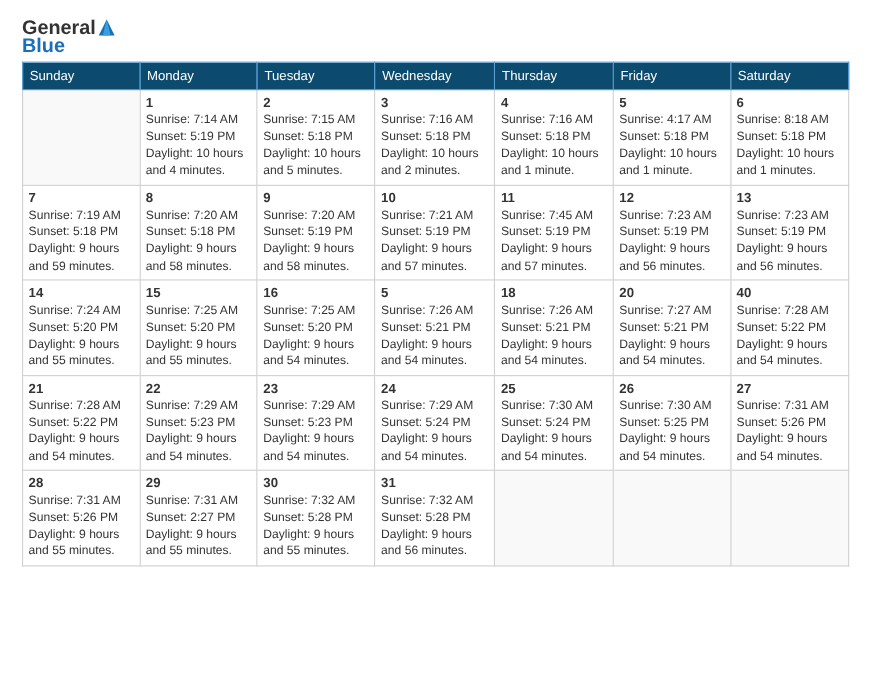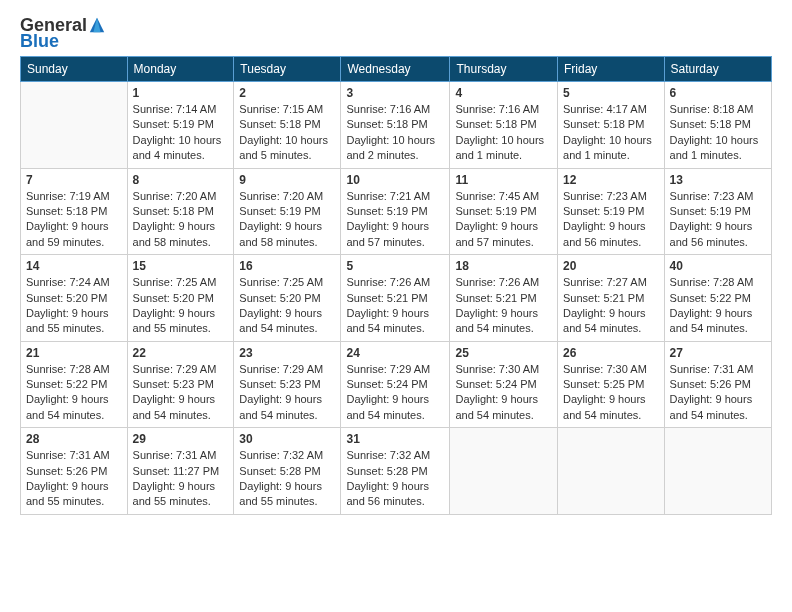--- a/index.html
+++ b/index.html
@@ -390,21 +390,21 @@
               <span>Sunrise: 7:31 AM</span>
               <span>Sunset: 5:26 PM</span>
               <span>Daylight: 9 hours</span>
               <span>and 55 minutes.</span>
             </div>
           </td>
           <td>
             <span class="day-num">29</span>
             <div class="day-info">
               <span>Sunrise: 7:31 AM</span>
-              <span>Sunset: 11:27 PM</span>
+              <span>Sunset: 2:27 PM</span>
               <span>Daylight: 9 hours</span>
               <span>and 55 minutes.</span>
             </div>
           </td>
           <td>
             <span class="day-num">30</span>
             <div class="day-info">
               <span>Sunrise: 7:32 AM</span>
               <span>Sunset: 5:28 PM</span>
               <span>Daylight: 9 hours</span>

